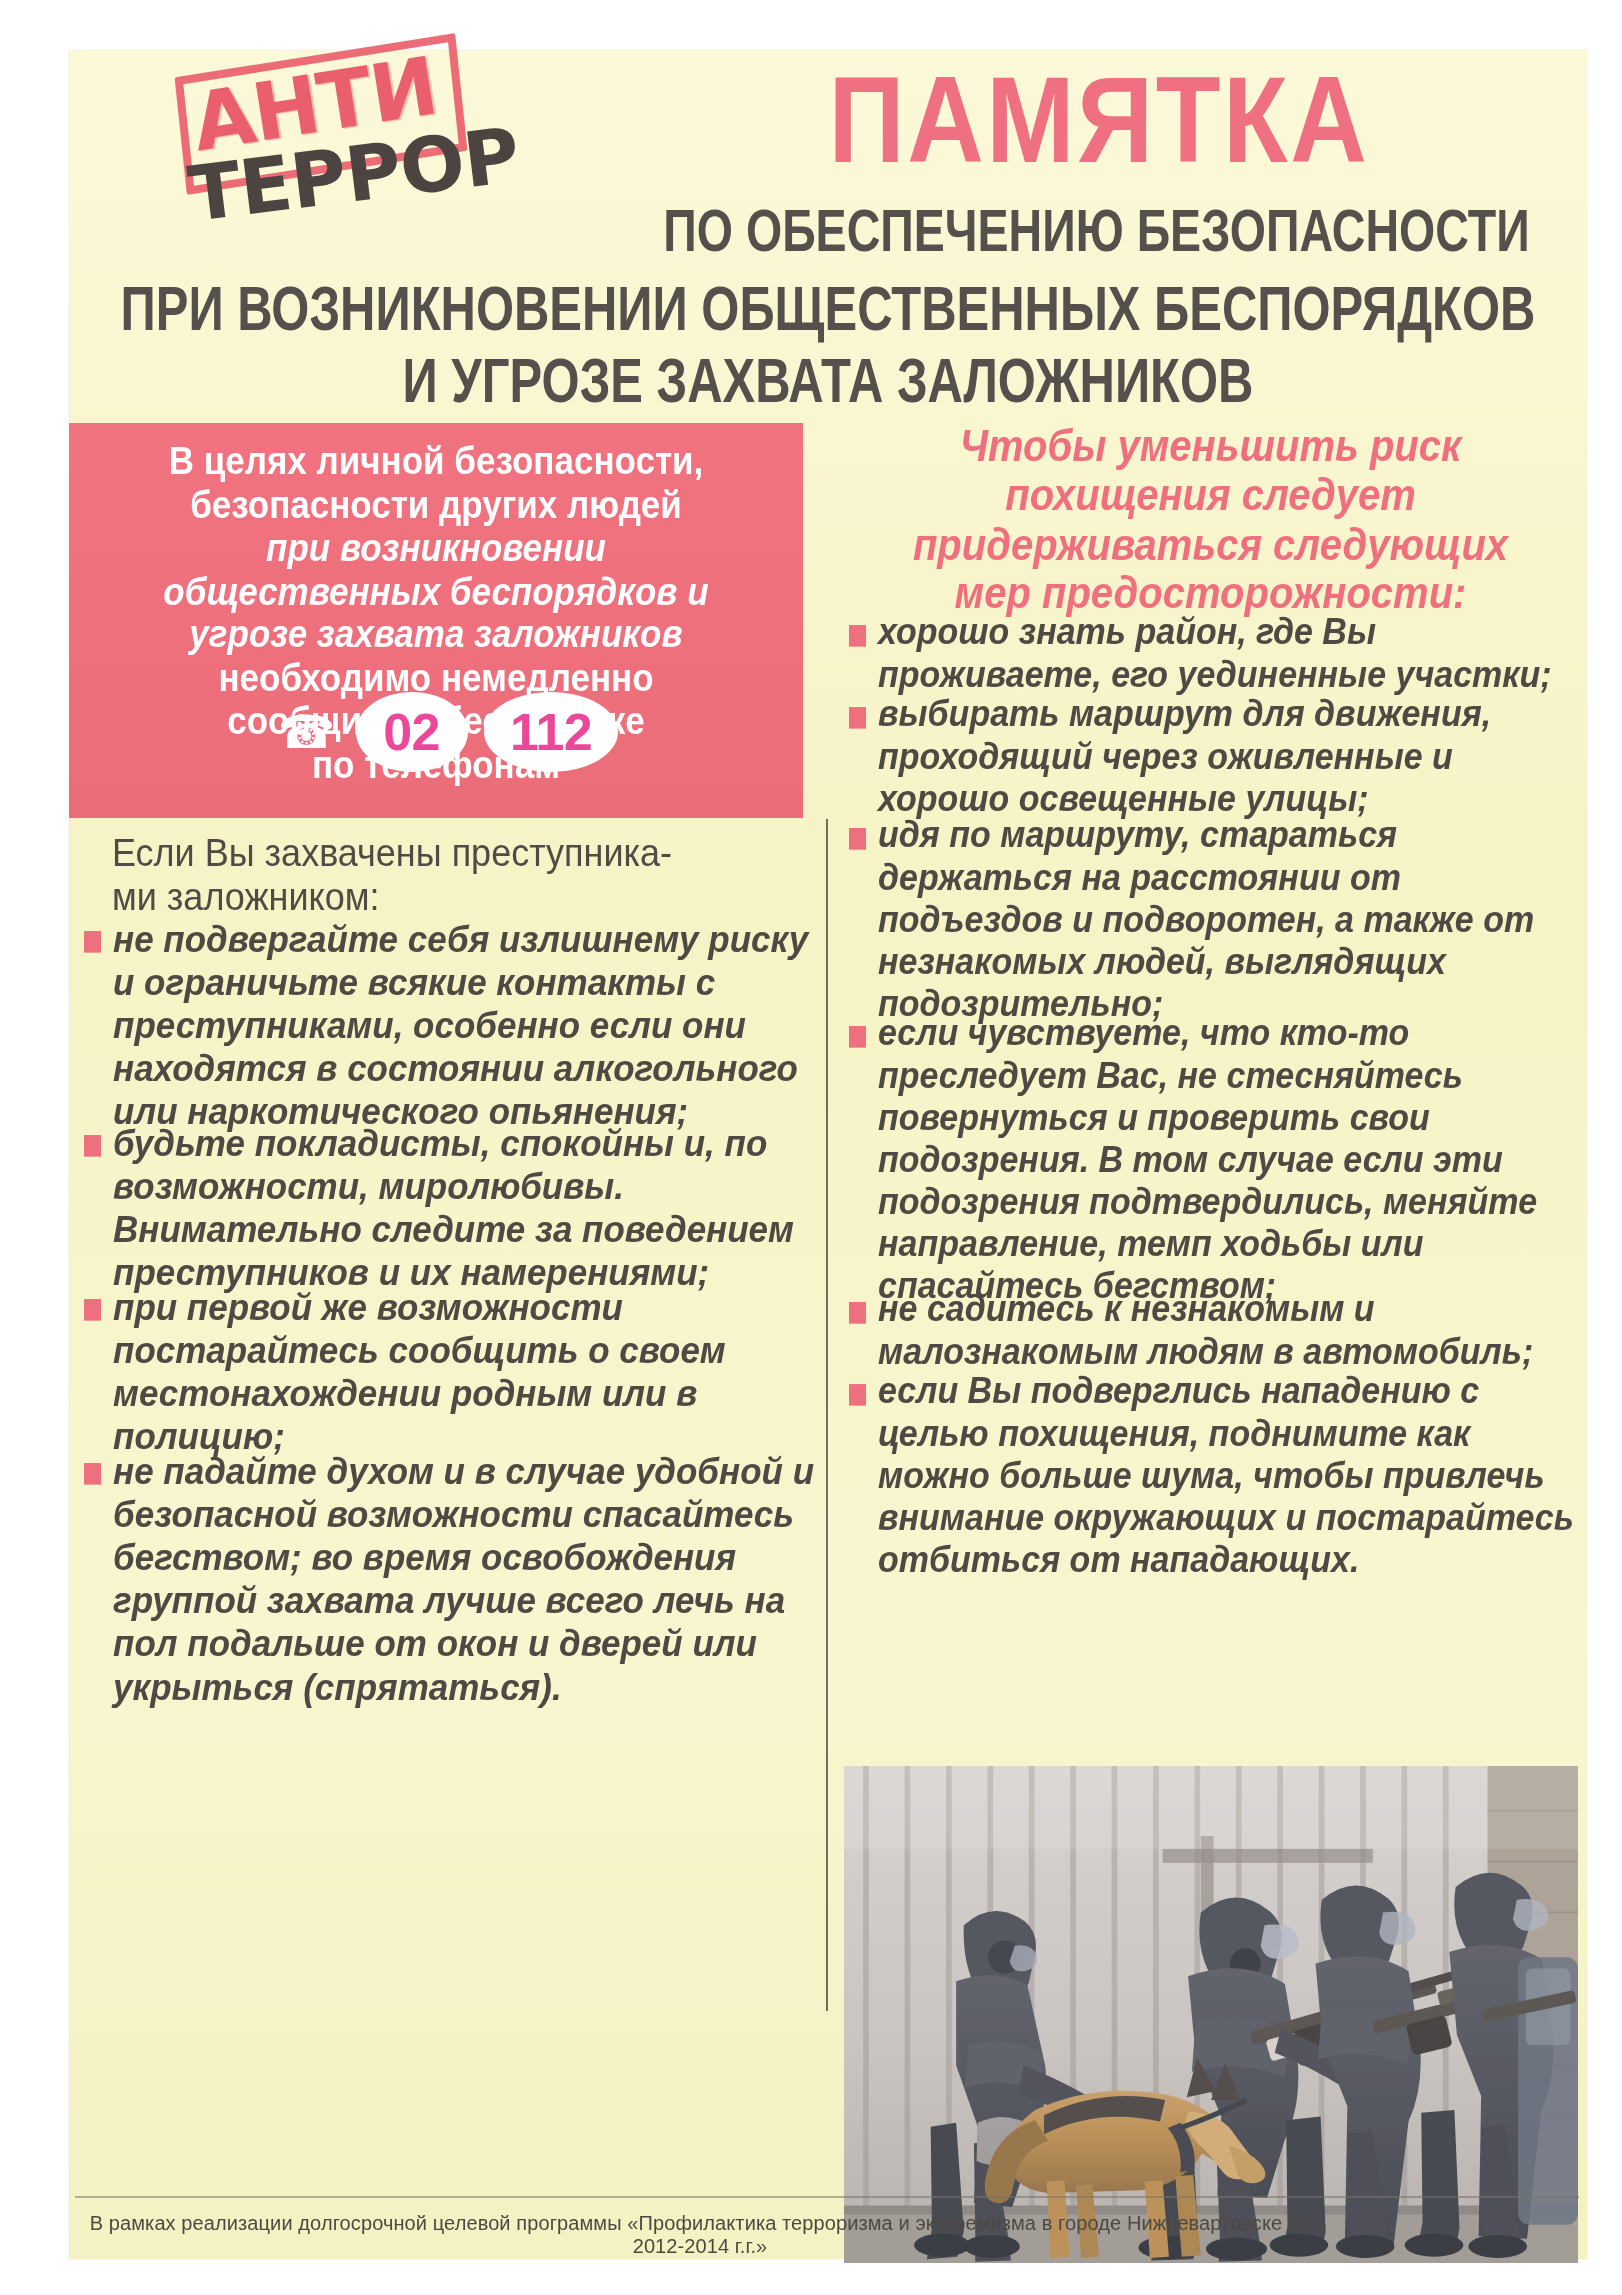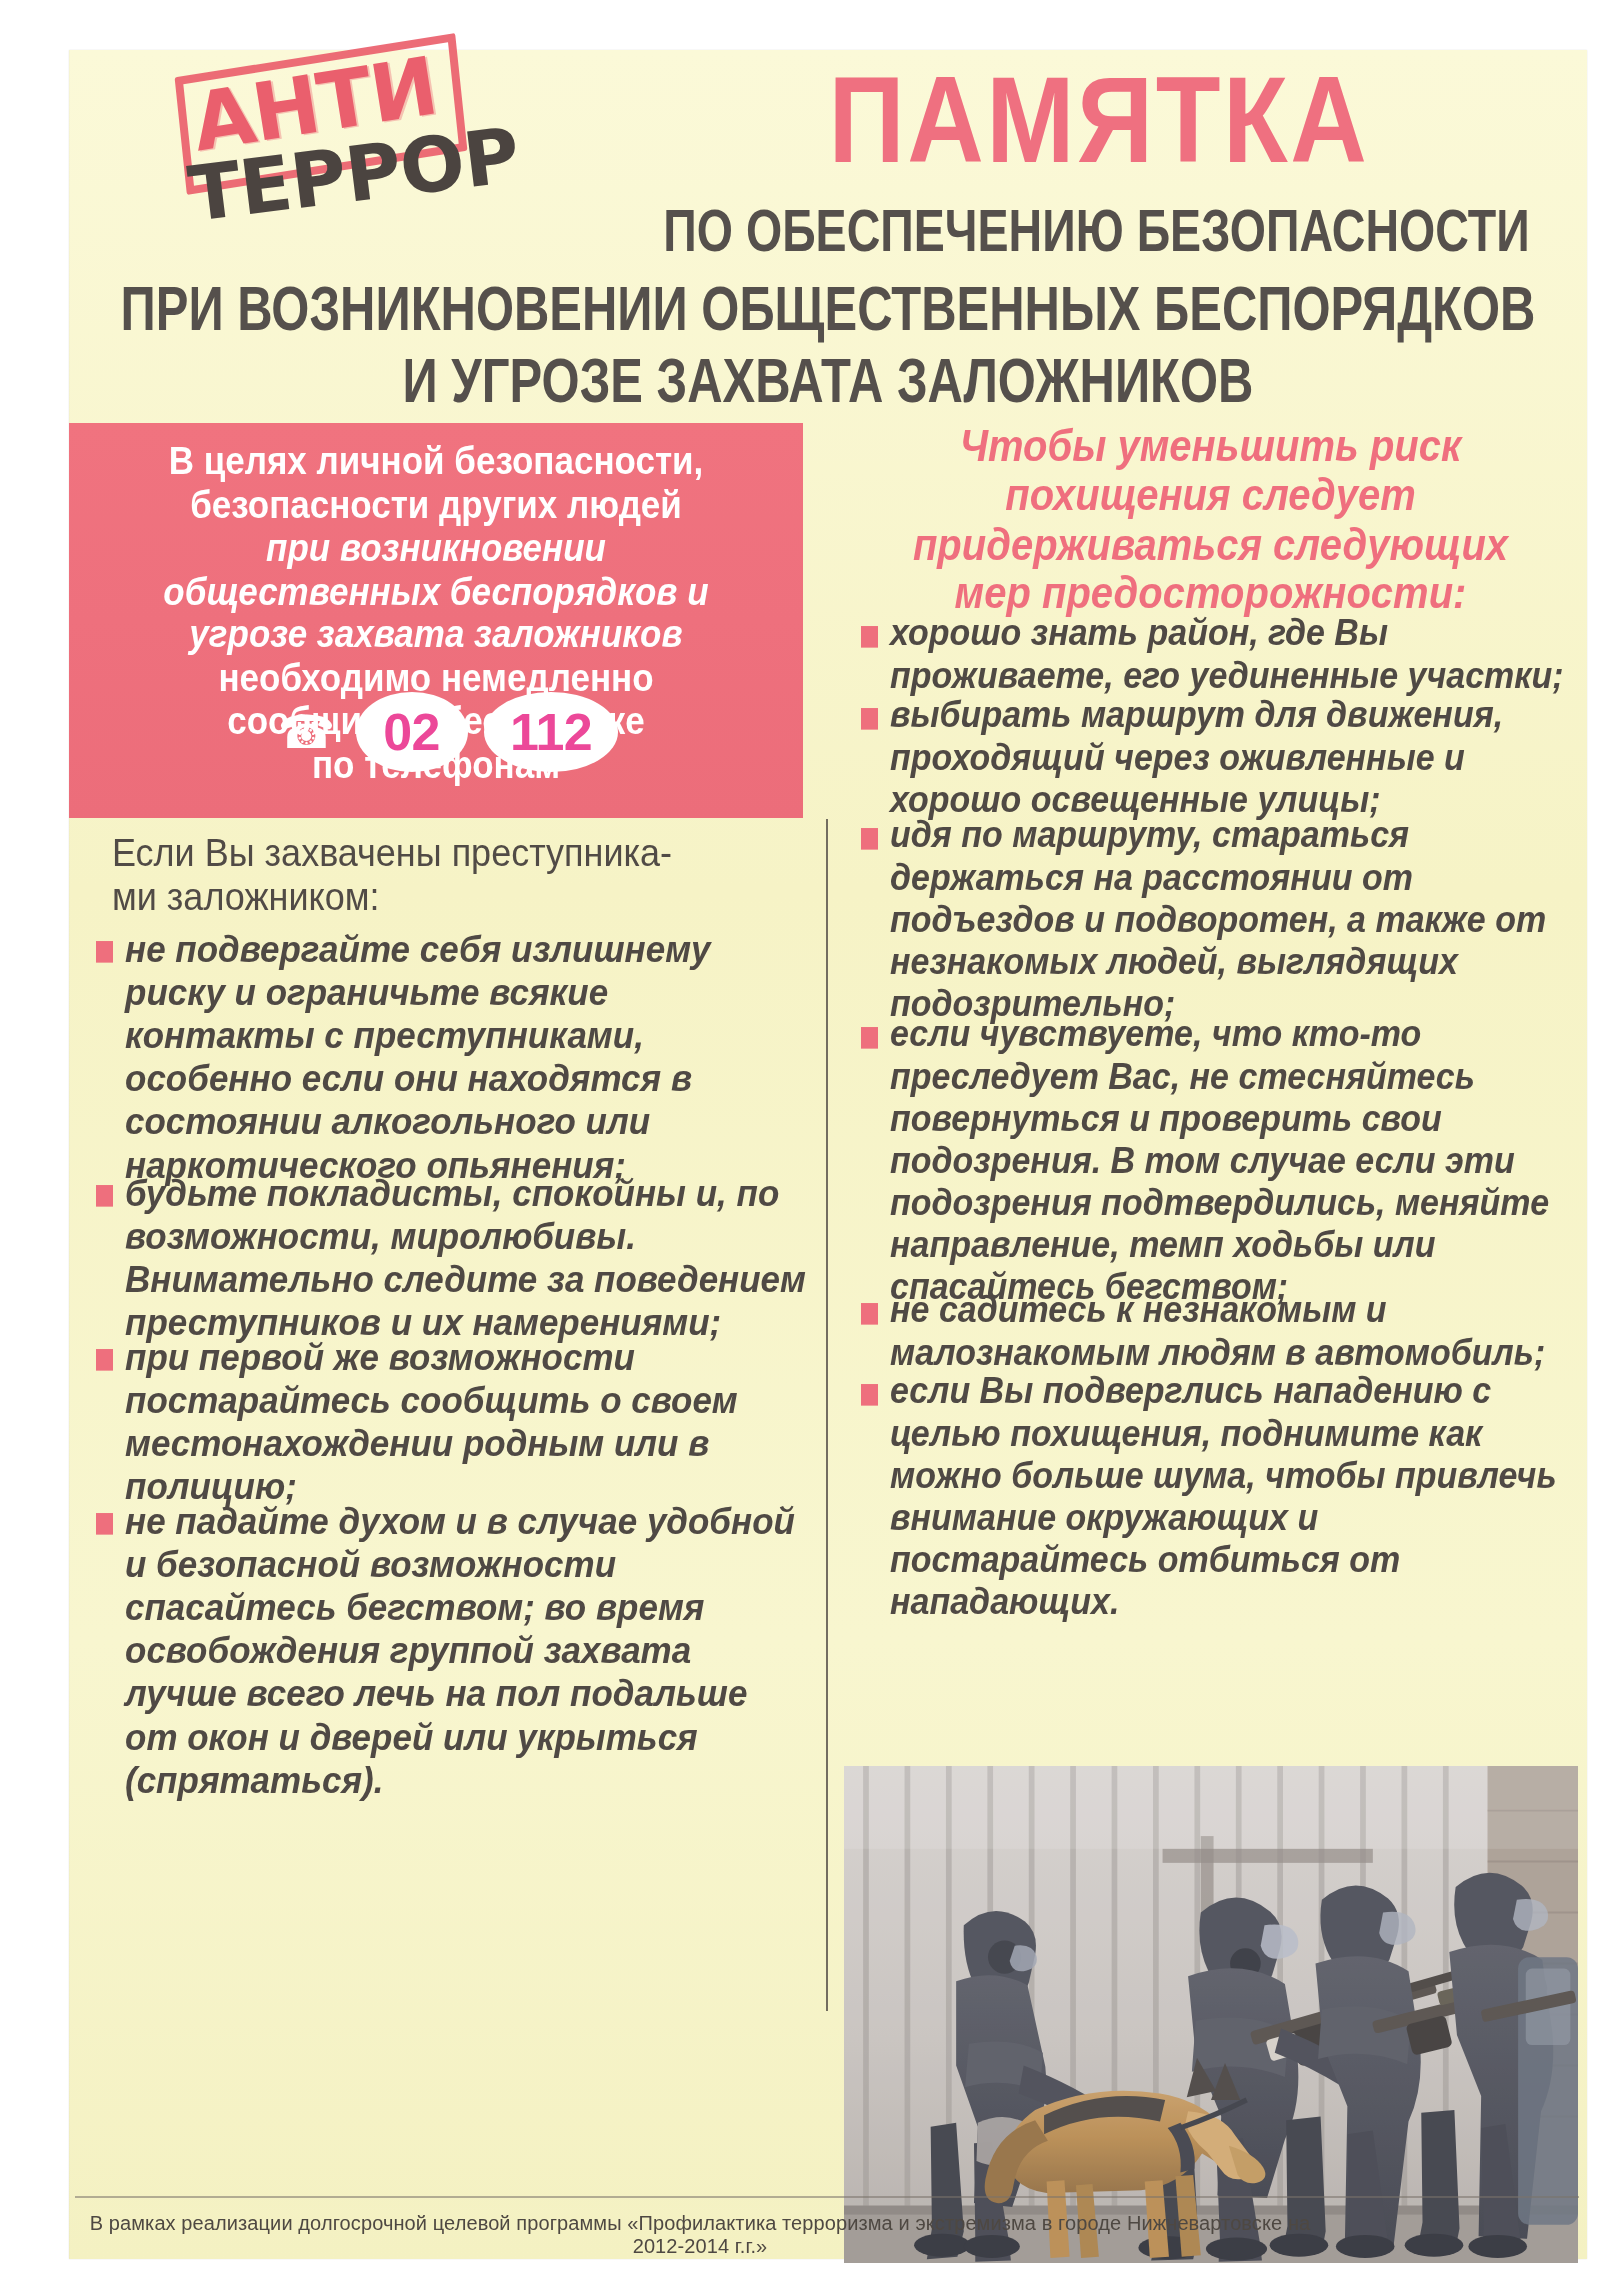--- a/index.html
+++ b/index.html
@@ -239,21 +239,21 @@
     font-weight: bold;
     font-style: italic;
     line-height: 1.12;
     margin: 3.8px 12.7px 11.5px 12.7px;
     transform: scaleY(1.1);
     transform-origin: top center;
   }
 
   ul.bullets {
     list-style: none;
-    margin: 12px;
+    margin: 0;
     padding: 0;
   }
   ul.bullets li {
     position: relative;
     padding-left: 34px;
     margin-bottom: 3.8px;
     font-size: 35px;
     font-style: italic;
     font-weight: bold;
     color: #4f4944;

